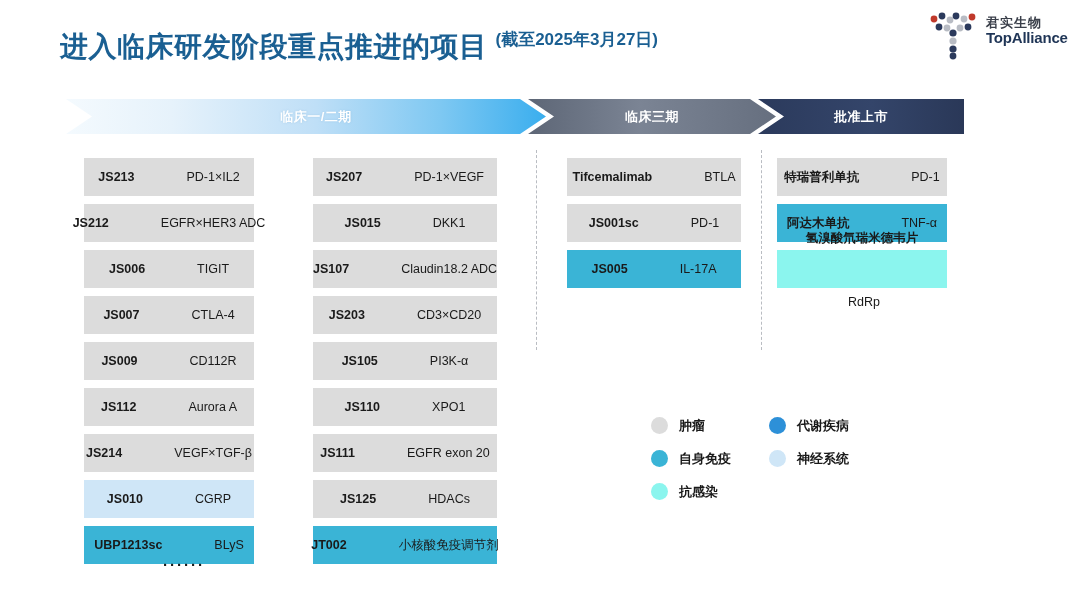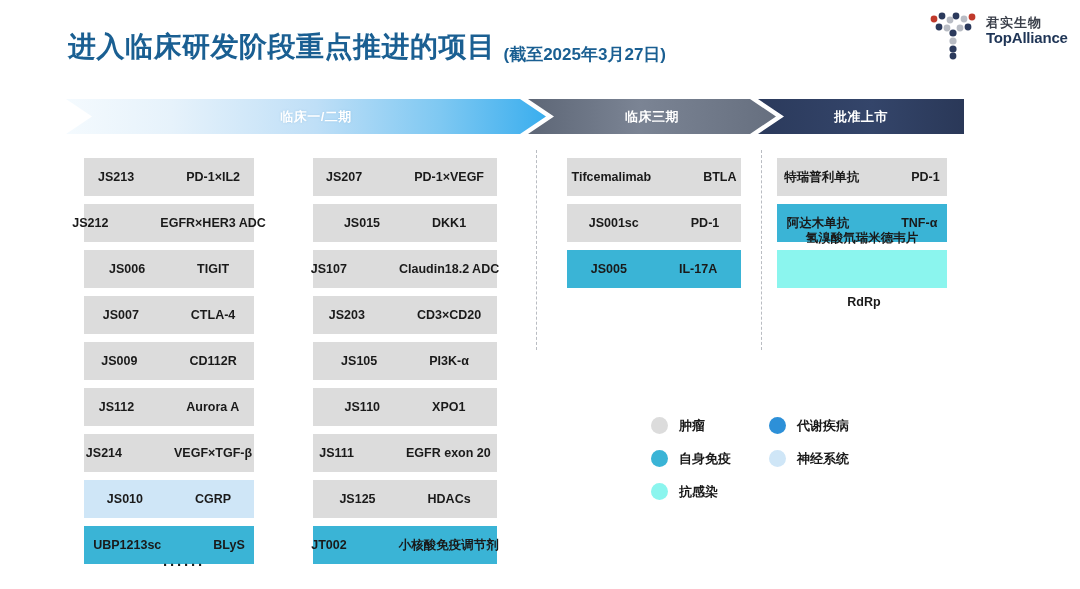--- a/index.html
+++ b/index.html
@@ -5,22 +5,22 @@
   html,body{margin:0;padding:0;}
   body{
     width:1080px;height:589px;
     background:#ffffff;
     font-family:"Liberation Sans","DejaVu Sans",sans-serif;
     position:relative;overflow:hidden;
   }
 
   
   #page-title{
-    position:absolute;left:68px;top:28px;
-    display:flex;align-items:flex-end;gap:8px;white-space:nowrap;
+    position:absolute;left:60px;top:28px;
+    display:flex;align-items:flex-start;gap:8px;white-space:nowrap;
   }
   #page-title .main{
     font-size:28px;font-weight:bold;color:#1a5f92;letter-spacing:.5px;
   }
   #page-title .sub{
     font-size:17px;font-weight:bold;color:#1a5f92;
   }
 
   
   #logo{
@@ -73,21 +73,21 @@
 
   .card{
     height:38px;margin-bottom:8px;
     display:flex;align-items:center;justify-content:center;
     text-align:center;white-space:nowrap;
     font-size:12.5px;color:#1a1a1a;
     box-sizing:border-box;padding:0 4px;gap:48px;
   }
   .card .code{font-weight:bold;}
   .card .target{font-weight:normal;}
-  .card .code + .target{margin-left:4px;font-weight:bold;}
+  .card .code + .target{margin-left:4px;}
 
   
   .cat-onc{background:#dcdcdc;}
   .cat-auto{background:#3ab4d6;}
   .cat-neuro{background:#cfe6f7;}
   .cat-metab{background:#2d90d8;}
   .cat-infect{background:#8bf5ee;flex-direction:column;}
 
   
   .vsep{

